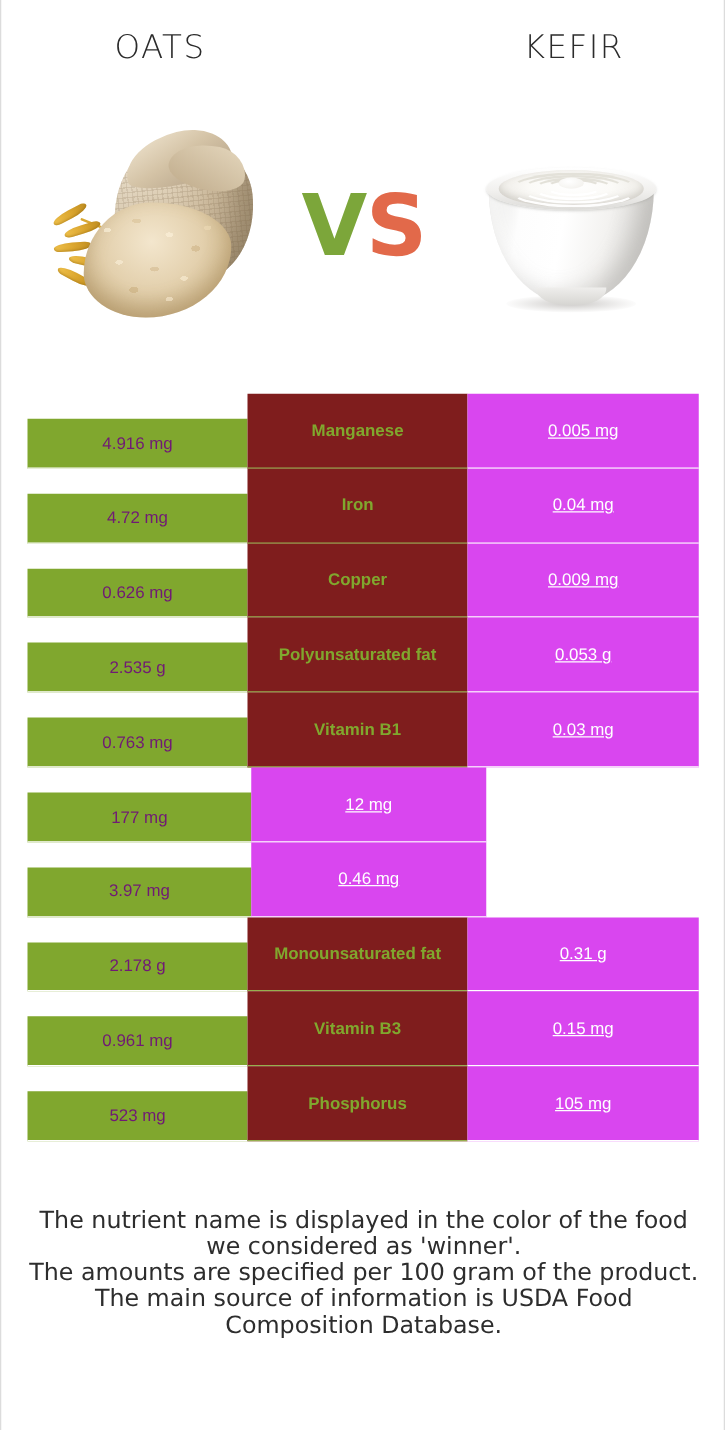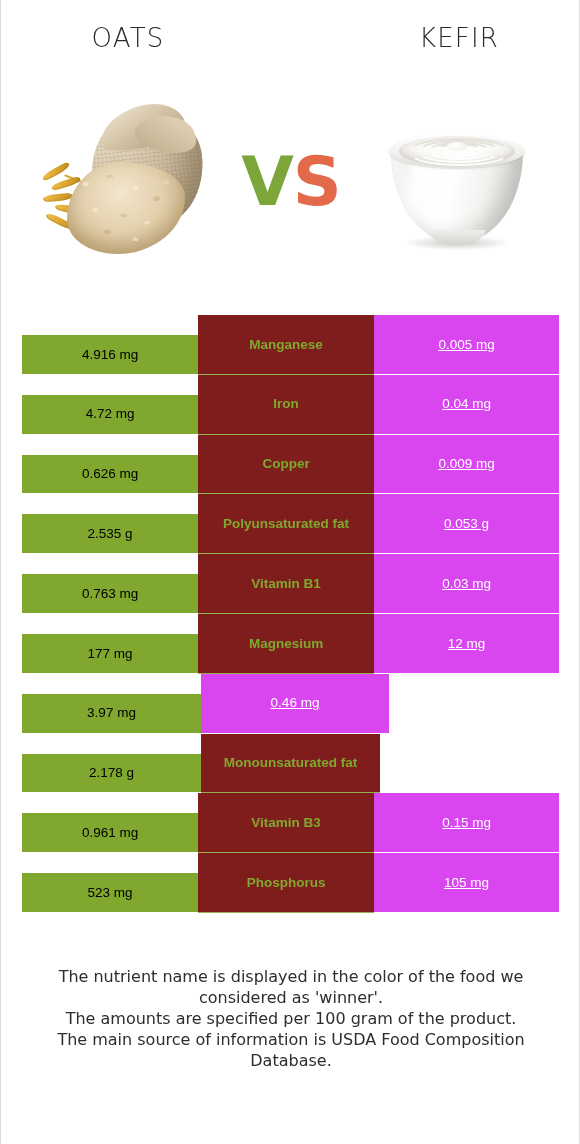--- a/index.html
+++ b/index.html
@@ -275,21 +275,21 @@
     align-items: center;
     justify-content: center;
     box-sizing: border-box;
     font-size: 13.5px;
     line-height: 1;
     white-space: nowrap;
   }
   .cell-left {
     width: 179px;
     background: #80A72E;
-    color: #000000;
+    color: #701a75;
     border-bottom: 1px solid #ffffff;
     margin-top: 20px;
   }
   .cell-mid {
     width: 179px;
     background: #7f1d1d;
     color: #80A72E;
     font-weight: 600;
     border-bottom: 1px solid #96b04f;
   }
@@ -304,21 +304,21 @@
   .row:last-child .cell-right { border-bottom: 1px solid #ffffff; }
 
   
   .footnote {
     position: absolute;
     left: 20px;
     top: 966px;
     width: 540px;
     text-align: center;
     font-family: "DejaVu Sans", sans-serif;
-    font-size: 16px;
+    font-size: 19px;
     line-height: 21px;
     color: #2d2d2d;
   }
   .footnote p { margin: 0; }
 </style>
 </head>
 <body>
 
 <div class="page">
 
@@ -393,32 +393,32 @@
     </div>
 
     <div class="row">
       <div class="cell cell-left">0.763 mg</div>
       <div class="cell cell-mid">Vitamin B1</div>
       <div class="cell cell-right">0.03 mg</div>
     </div>
 
     <div class="row">
       <div class="cell cell-left">177 mg</div>
-      <div class="cell cell-mid">Magnesium</div>
       <div class="cell cell-right">12 mg</div>
     </div>
 
     <div class="row">
       <div class="cell cell-left">3.97 mg</div>
       <div class="cell cell-right">0.46 mg</div>
     </div>
 
     <div class="row">
       <div class="cell cell-left">2.178 g</div>
       <div class="cell cell-mid">Monounsaturated fat</div>
+      <div class="cell cell-right">0.31 g</div>
     </div>
 
     <div class="row">
       <div class="cell cell-left">0.961 mg</div>
       <div class="cell cell-mid">Vitamin B3</div>
       <div class="cell cell-right">0.15 mg</div>
     </div>
 
     <div class="row">
       <div class="cell cell-left">523 mg</div>

